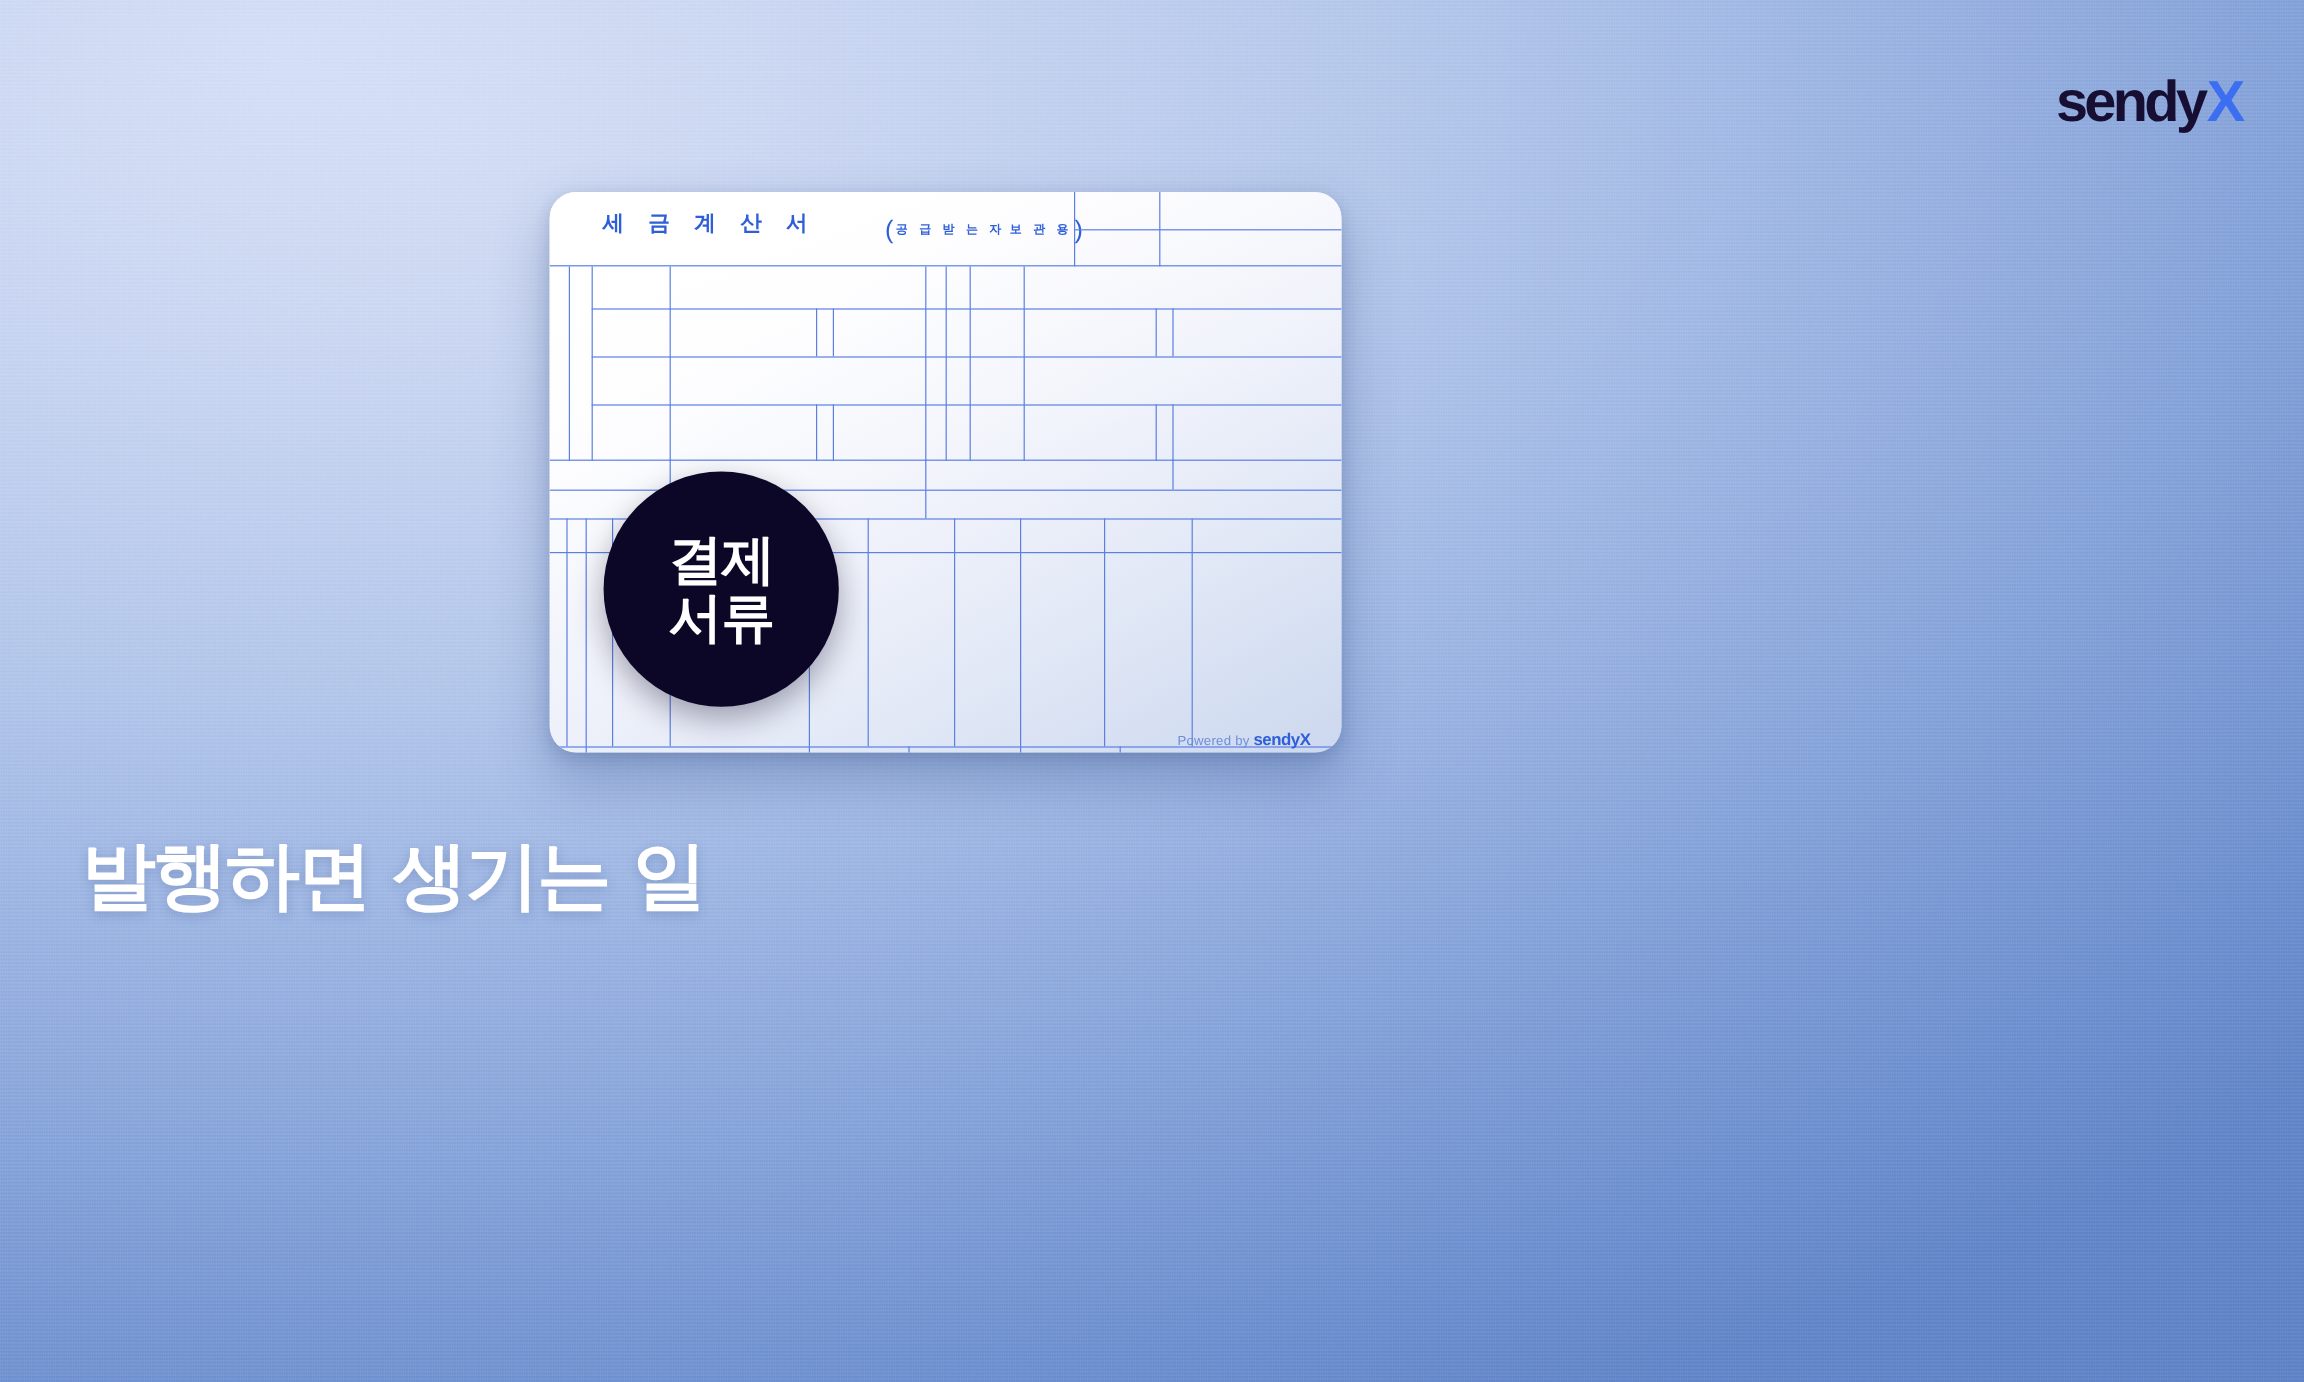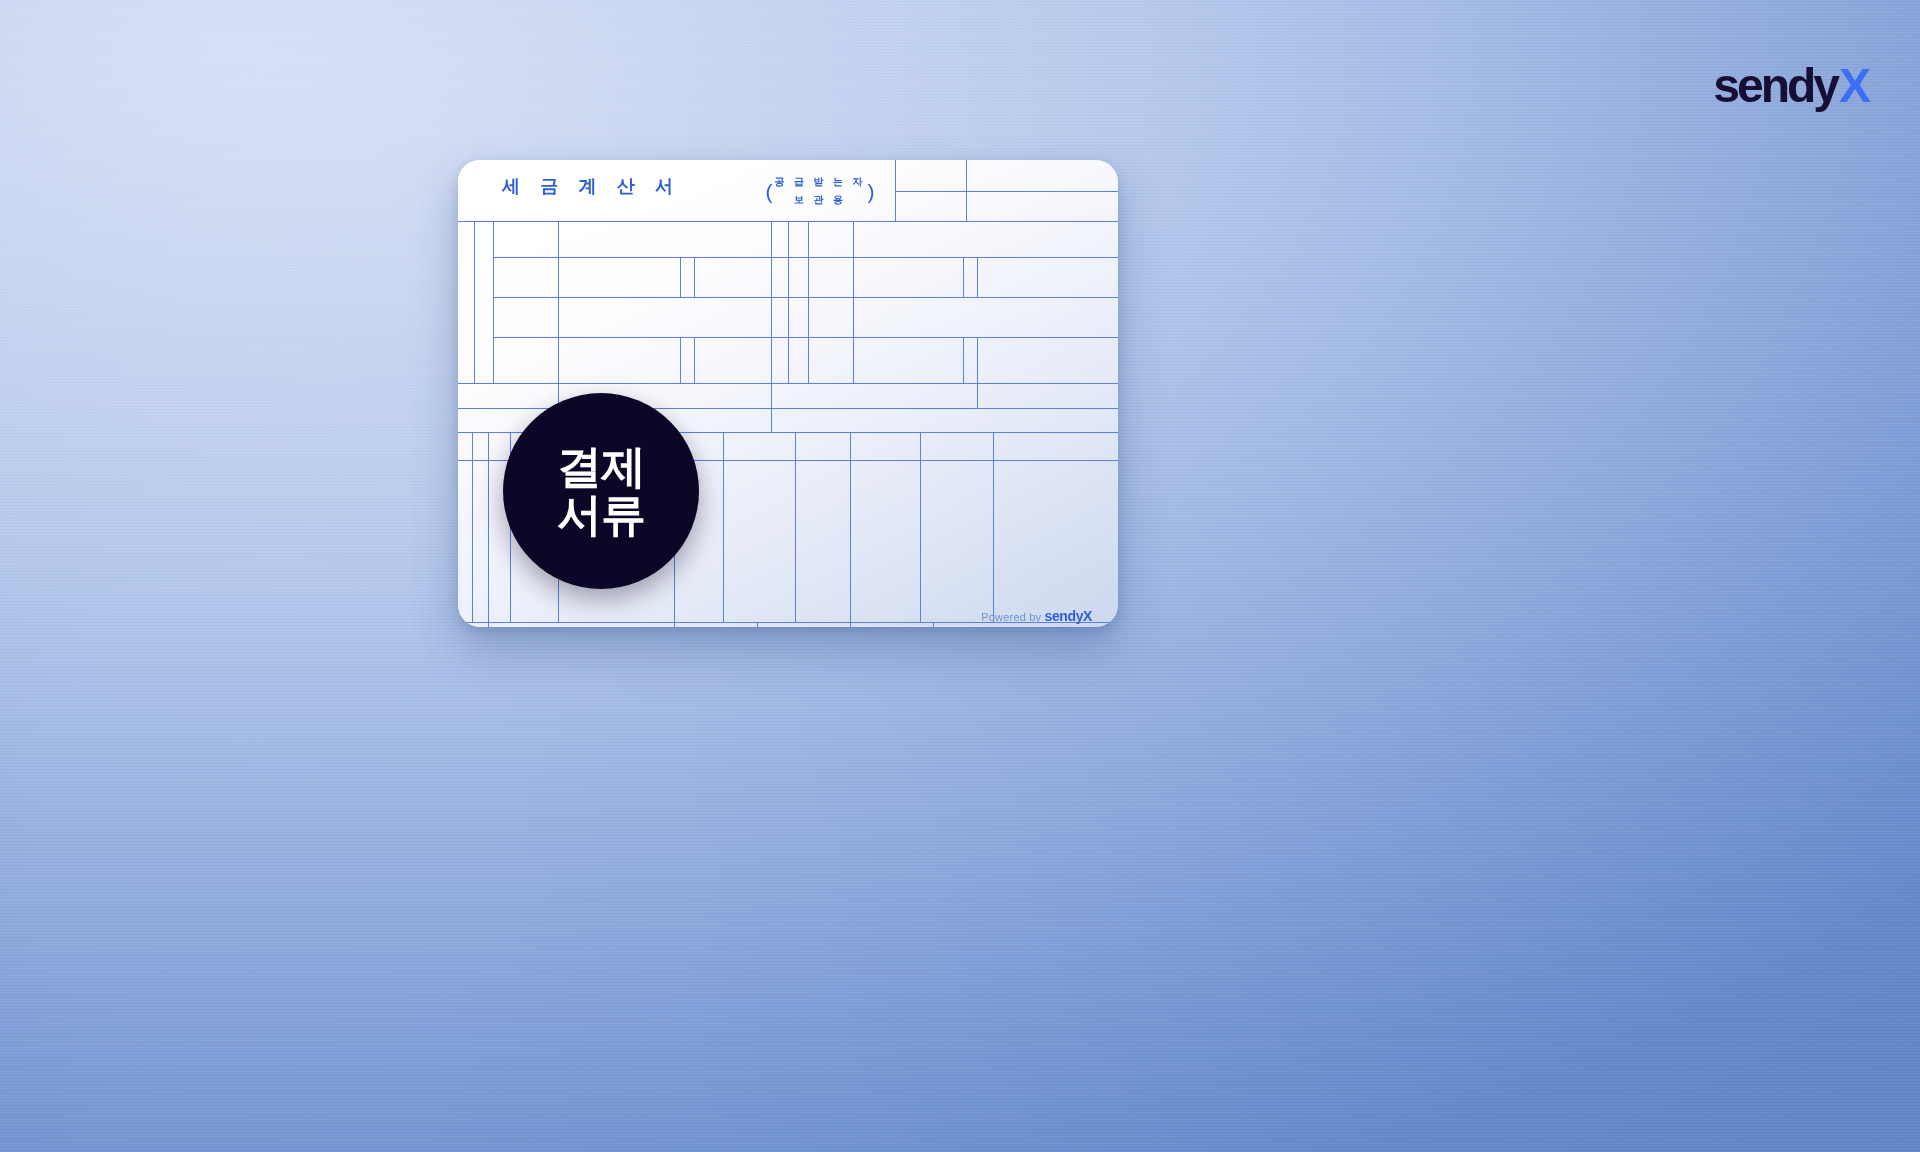--- a/index.html
+++ b/index.html
@@ -71,21 +71,21 @@
     position:absolute;left:44px;top:14px;
     font-size:18px;font-weight:700;letter-spacing:7px;color:#2f5fd8;
     font-family:"DejaVu Sans","Liberation Sans",sans-serif;
     white-space:nowrap;
   }
   #recvbox{
     position:absolute;left:298px;top:8px;width:128px;height:46px;
     display:flex;align-items:center;justify-content:center;gap:2px;
   }
   #recvbox .par{font-size:21px;color:#2f5fd8;font-weight:400;line-height:1;}
-  #recvbox .stk{display:flex;flex-direction:column;gap:4px;align-items:center;}
+  #recvbox .stk{display:flex;flex-direction:row;gap:4px;align-items:center;}
   #recvbox .stk span{
     font-size:10px;font-weight:700;color:#2f5fd8;letter-spacing:3px;white-space:nowrap;
     font-family:"DejaVu Sans","Liberation Sans",sans-serif;
   }
 
   
   #brand{
     position:absolute;right:26px;bottom:3px;
     font-size:11px;color:#6d8fd6;white-space:nowrap;letter-spacing:.2px;
   }
@@ -204,13 +204,14 @@
     <span>Powered by </span><b>sendy</b><b class="bx">X</b>
   </div>
 </div>
 
 <div id="badge">
   <span>결제</span>
   <span>서류</span>
 </div>
 
 <div id="headline">
+  <div>발행하면 생기는 일</div>
 </div>
 
 </body></html>

